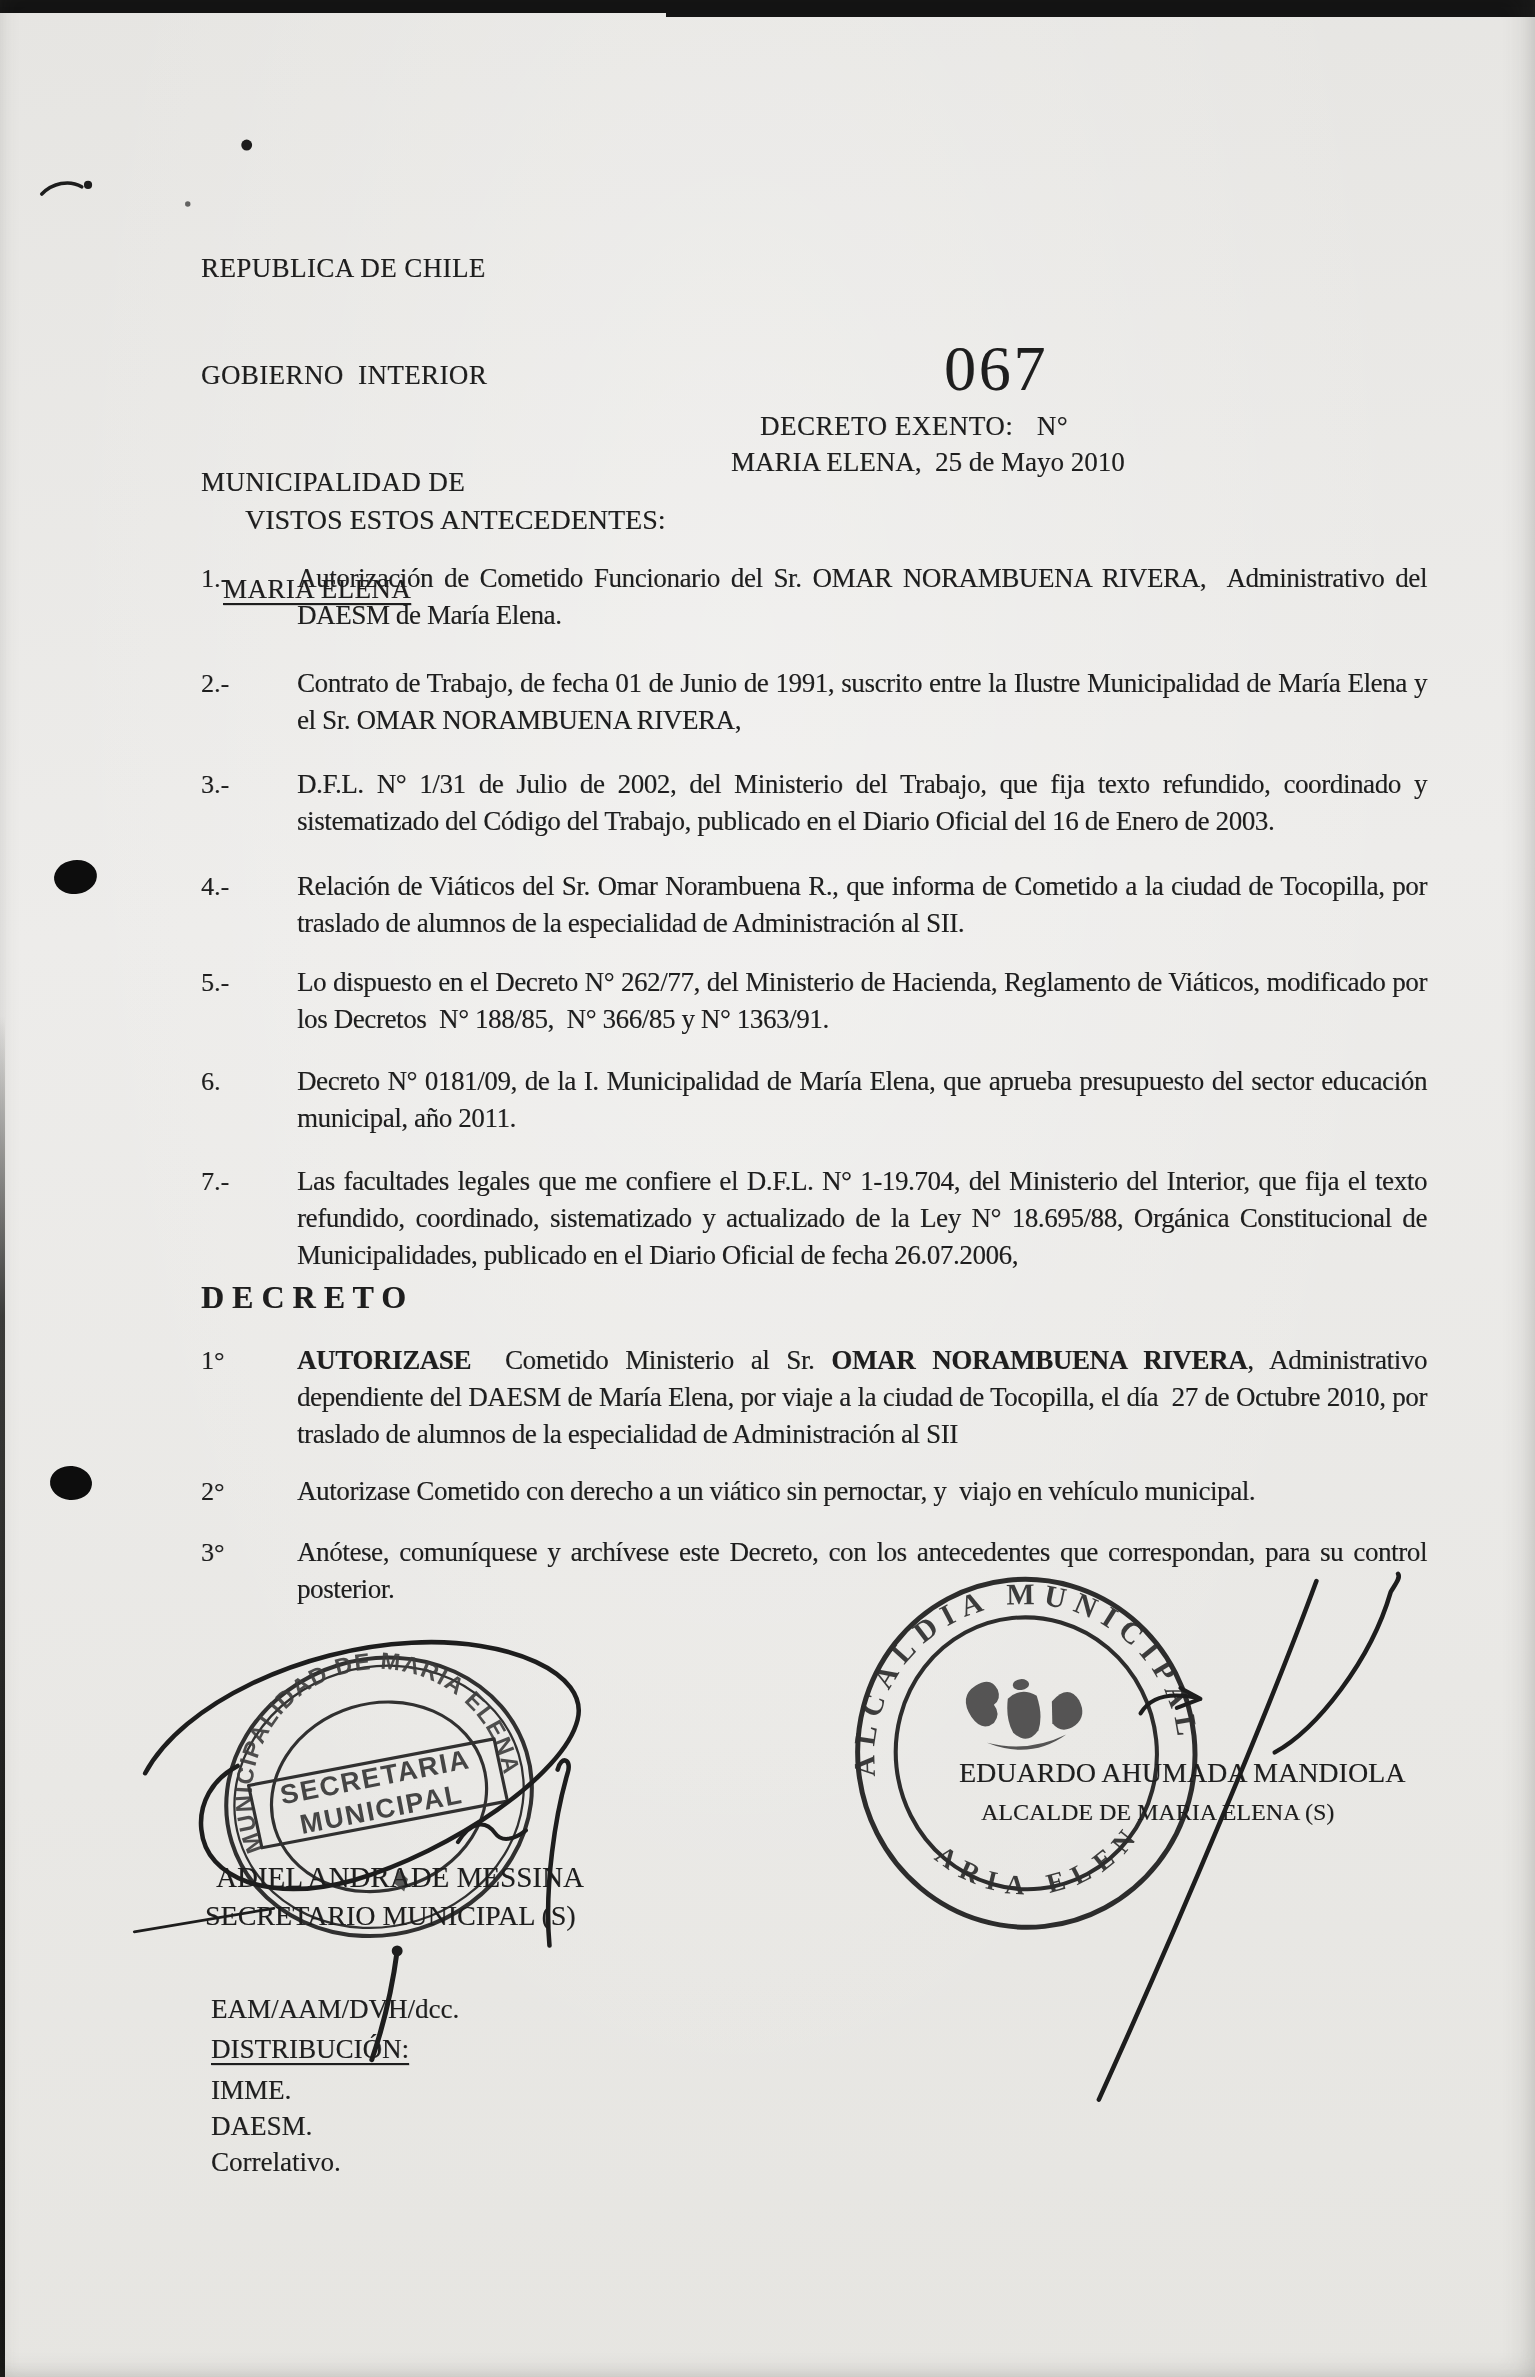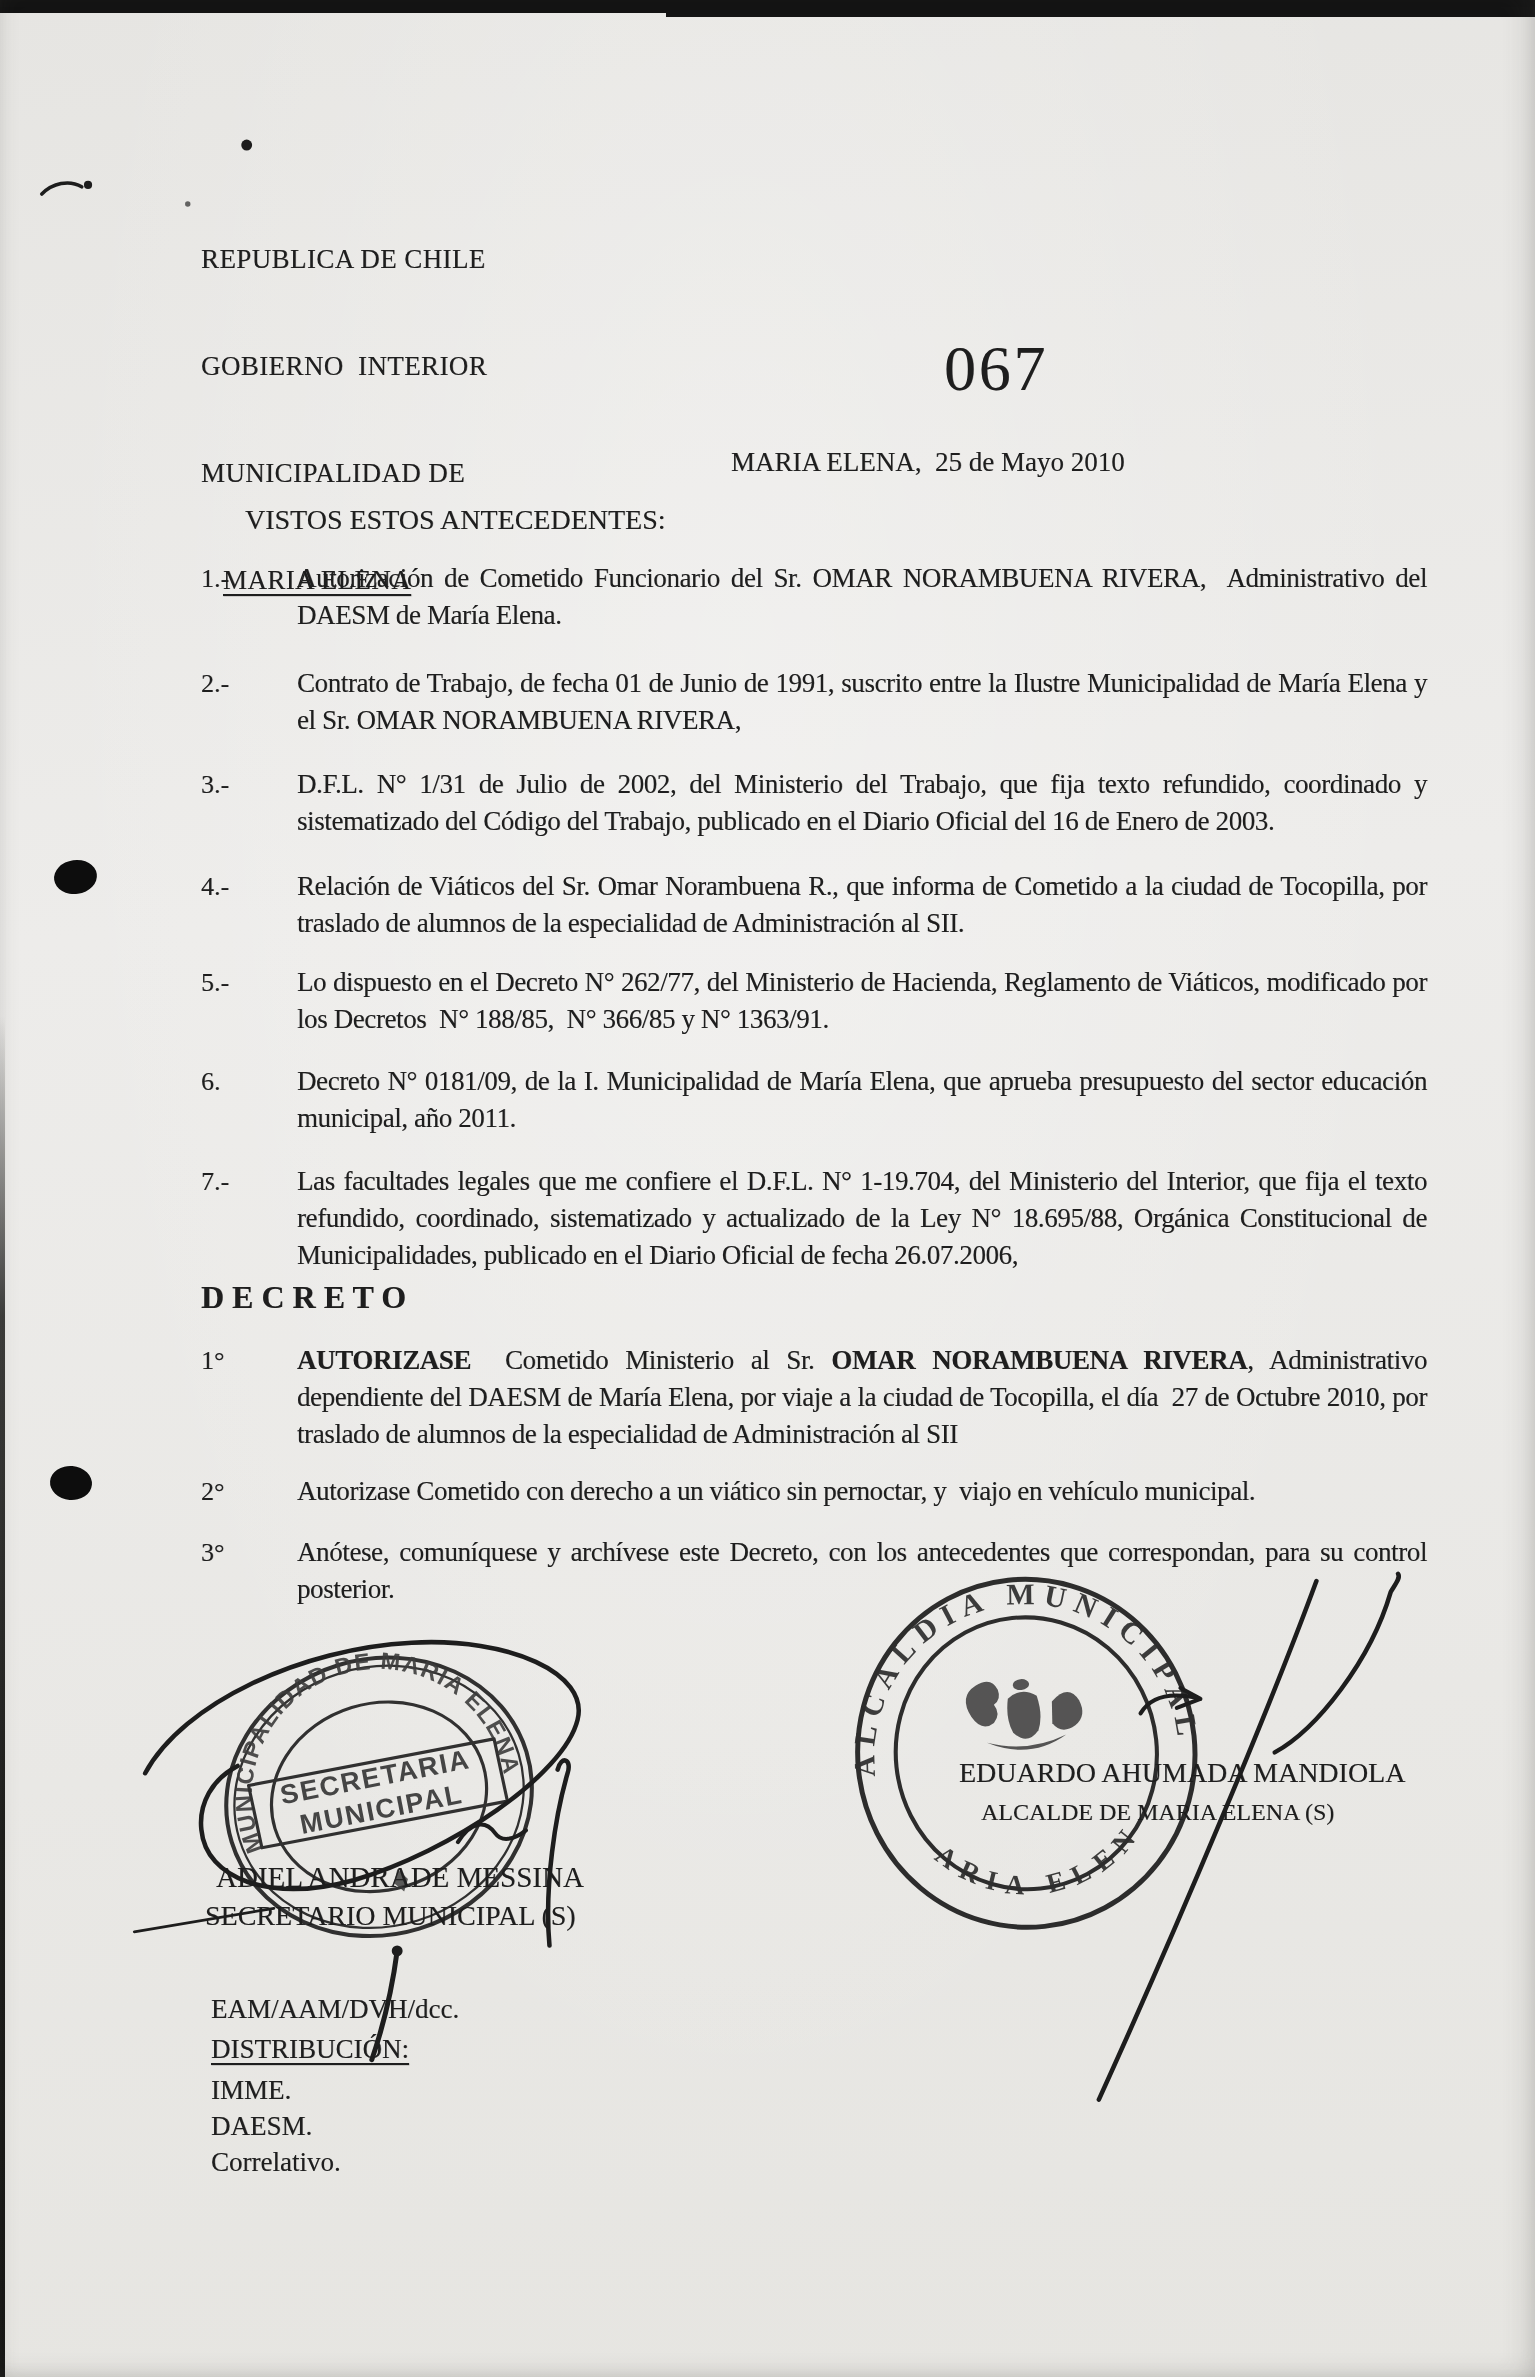--- a/index.html
+++ b/index.html
@@ -51,27 +51,30 @@
 <body>
 
 <div class="page">
 
   <div class="topbar"></div>
   <div class="topbar2"></div>
   <div class="leftstrip"></div>
   <div class="hole hole1"></div>
   <div class="hole hole2"></div>
 
-  <div class="t lh" style="left:201px; top:170px;">
+  <div class="t lh" style="left:201px; top:179px;">
     <div>REPUBLICA DE CHILE</div>
     <div>GOBIERNO  INTERIOR</div>
     <div>MUNICIPALIDAD DE</div>
     <div class="lh4">MARIA ELENA</div>
   </div>
 
+  <div class="t" style="left:731px; top:372px; letter-spacing:0.5px;">
+    <span>DECRETO EXENTO:</span><span style="margin-left:23.6px;">N°</span>
+  </div>
   <div class="t big-num" style="left:944px; top:337px;">067</div>
   <div class="t" style="left:731px; top:444px;">MARIA ELENA,  25 de Mayo 2010</div>
 
   <div class="t vistos-h" style="left:201px; top:502px;">VISTOS ESTOS ANTECEDENTES:</div>
 
   <div class="item" style="top:560px;">
     <span class="num">1.-</span>
     <span class="body">Autorización de Cometido Funcionario del Sr. OMAR NORAMBUENA RIVERA,  Administrativo del DAESM de María Elena.</span>
   </div>
   <div class="item" style="top:665px;">

